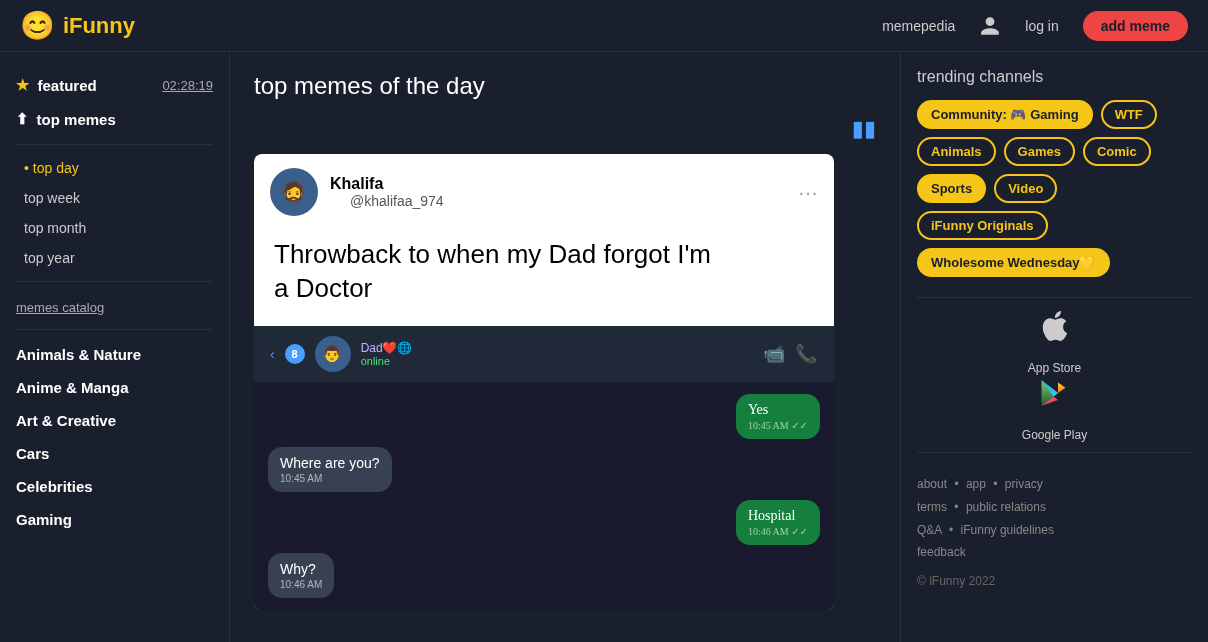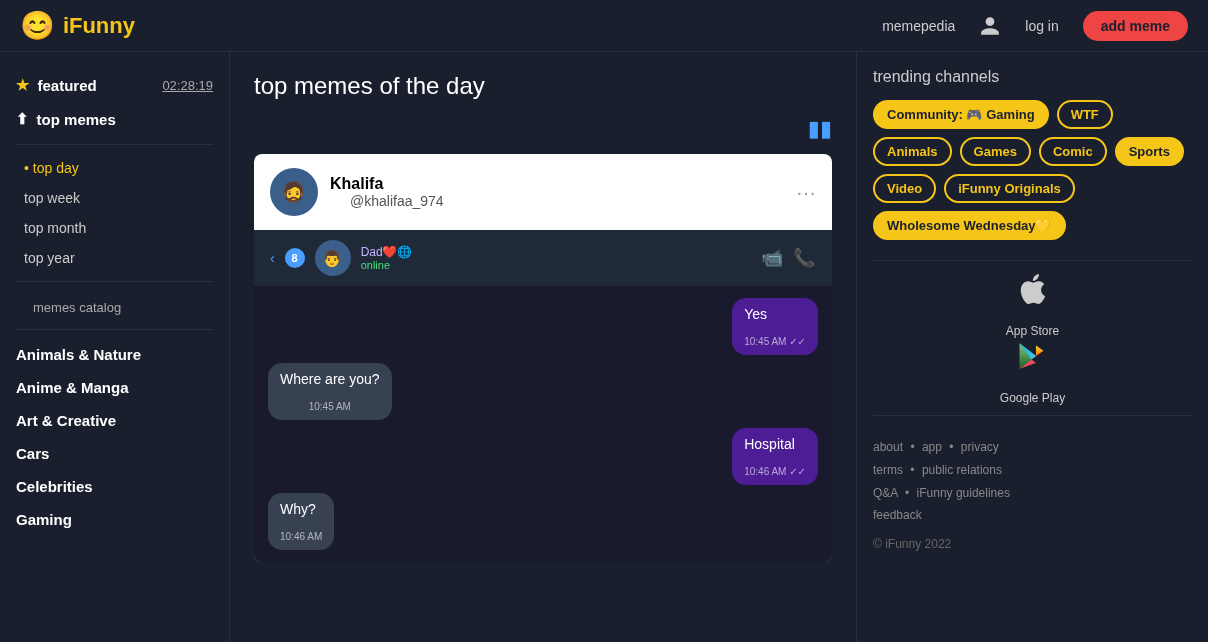--- a/index.html
+++ b/index.html
@@ -107,24 +107,25 @@
       cursor: pointer;
     }
     .sidebar-sub-item.active {
       color: #f5c518;
     }
     .sidebar-sub-item.active::before {
       content: '• ';
       color: #f5c518;
     }
     .sidebar-catalog-title {
-      padding: 10px 33px 6px;
+      padding: 10px 16px 6px;
       font-size: 13px;
       color: #aaa;
       text-transform: lowercase;
+      text-decoration: underline;
     }
     .sidebar-catalog-item {
       padding: 8px 16px;
       font-size: 15px;
       font-weight: bold;
       color: #fff;
       cursor: pointer;
     }
 
     
@@ -222,26 +223,26 @@
     .chat-icons { display: flex; gap: 10px; color: #4a9eff; font-size: 18px; }
     .chat-messages { padding: 12px 14px; display: flex; flex-direction: column; gap: 8px; background: #1a1a2e; min-height: 200px; }
     .msg-bubble {
       border-radius: 14px;
       padding: 8px 12px;
       font-size: 14px;
       max-width: 60%;
       position: relative;
     }
     .msg-received { background: #374151; color: #fff; align-self: flex-start; }
-    .msg-sent { background: #4c1d95; color: #fff; align-self: flex-end; }
-    .msg-time { font-size: 10px; color: rgba(255,255,255,0.6); margin-top: 14px; text-align: center; }
+    .msg-sent { background: #15803d; color: #fff; align-self: flex-end; font-family: Liberation Serif, serif; }
+    .msg-time { font-size: 10px; color: rgba(255,255,255,0.6); margin-top: 2px; text-align: left; }
 
     
     .right-sidebar {
-      width: 352px;
+      width: 308px;
       background: #1a1f2e;
       border-left: 1px solid #2a2f3e;
       padding: 16px;
       overflow-y: auto;
       flex-shrink: 0;
     }
     .trending-title {
       font-size: 16px;
       font-weight: normal;
       color: #ccc;
@@ -359,20 +360,24 @@
     <div class="meme-card">
       <div class="meme-card-header">
         <div class="meme-author">
           <div class="author-avatar">🧔</div>
           <div>
             <div class="author-name">Khalifa</div>
             <div class="author-handle">@khalifaa_974</div>
           </div>
         </div>
         <span class="meme-menu">···</span>
+      </div>
+      <div class="meme-text">
+        <span>Throwback to when my Dad forgot I'm</span><br>
+        <span>a Doctor</span>
       </div>
       <div class="chat-mockup">
         <div class="chat-header-bar">
           <span class="chat-back">‹</span>
           <div class="chat-badge">8</div>
           <div class="chat-avatar-small">👨</div>
           <div class="chat-contact-info">
             <div class="chat-contact-name">Dad❤️🌐</div>
             <div class="chat-contact-status">online</div>
           </div>

